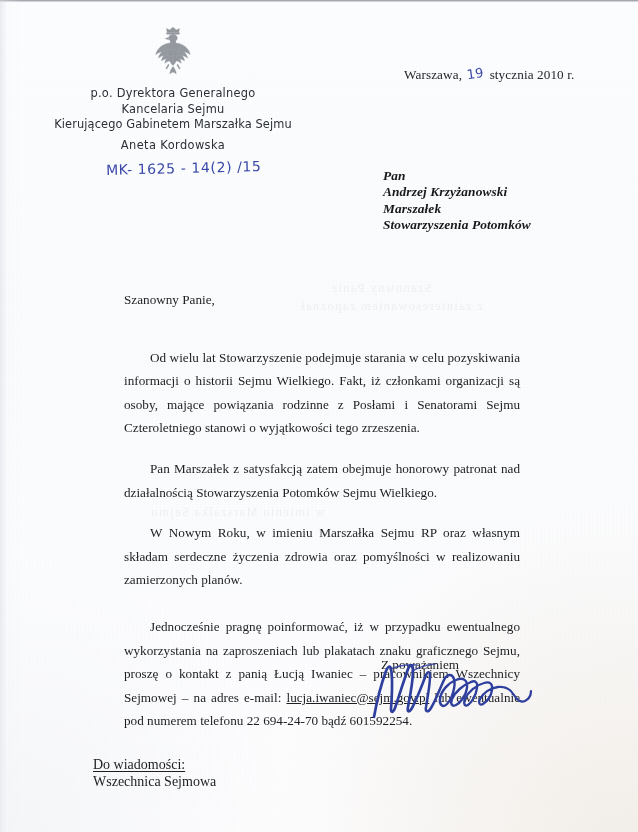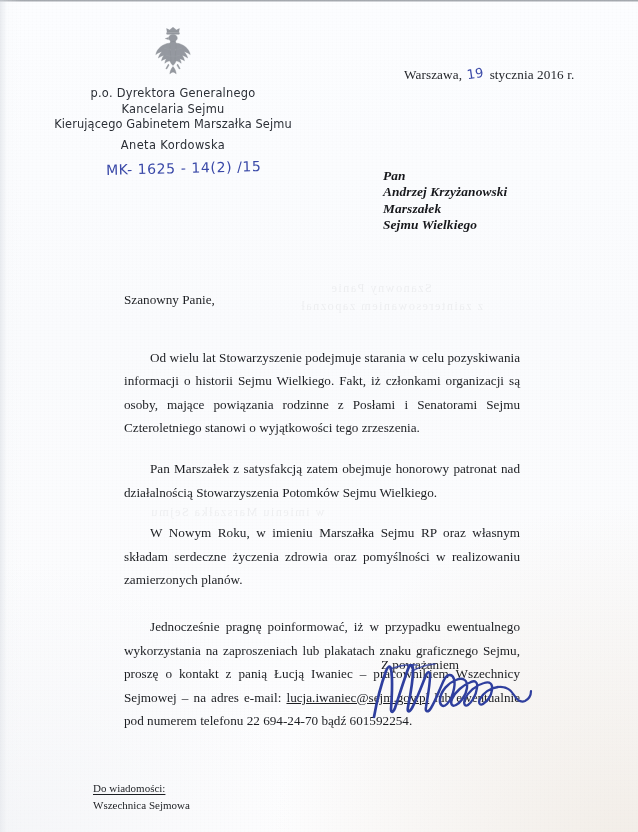--- a/index.html
+++ b/index.html
@@ -167,22 +167,22 @@
     left: 368px;
     top: 655px;
     width: 200px;
     height: 78px;
   }
   #signature svg { display: block; width: 100%; height: 100%; }
 
   
   #footer {
     left: 93px;
-    top: 780px;
-    font-size: 11px;
+    top: 756px;
+    font-size: 14px;
     line-height: 17px;
     color: #1c1e22;
   }
   #footer .u { text-decoration: underline; text-underline-offset: 1.5px; }
 
   
   .ghost {
     position: absolute;
     z-index: 2;
     color: #23262b;
@@ -236,28 +236,28 @@
     <div>Kancelaria  Sejmu</div>
     <div class="l3">Kierującego  Gabinetem  Marszałka Sejmu</div>
     <div class="name">Aneta  Kordowska</div>
   </div>
 
   <div id="refno" class="layer">MK- 1625 - 14(2) /15</div>
 
   <div id="dateline" class="layer">
     <span>Warszawa,</span>
     <span class="hand">19</span>
-    <span>stycznia 2016 r.</span>
+    <span>stycznia 2010 r.</span>
   </div>
 
   <div id="addressee" class="layer">
     <div>Pan</div>
     <div>Andrzej Krzyżanowski</div>
     <div>Marszałek</div>
-    <div>Sejmu Wielkiego</div>
+    <div>Stowarzyszenia Potomków</div>
   </div>
 
   <div class="ghost" style="left:330px; top:281px;">Szanowny Panie</div>
   <div class="ghost" style="left:300px; top:299px;">z zainteresowaniem zapoznał</div>
   <div class="ghost" style="left:150px; top:505px;">w imieniu Marszałka Sejmu</div>
 
   <div id="body" class="layer">
     <p>Szanowny Panie,</p>
     <div class="gap"></div>
     <div class="gap"></div>

